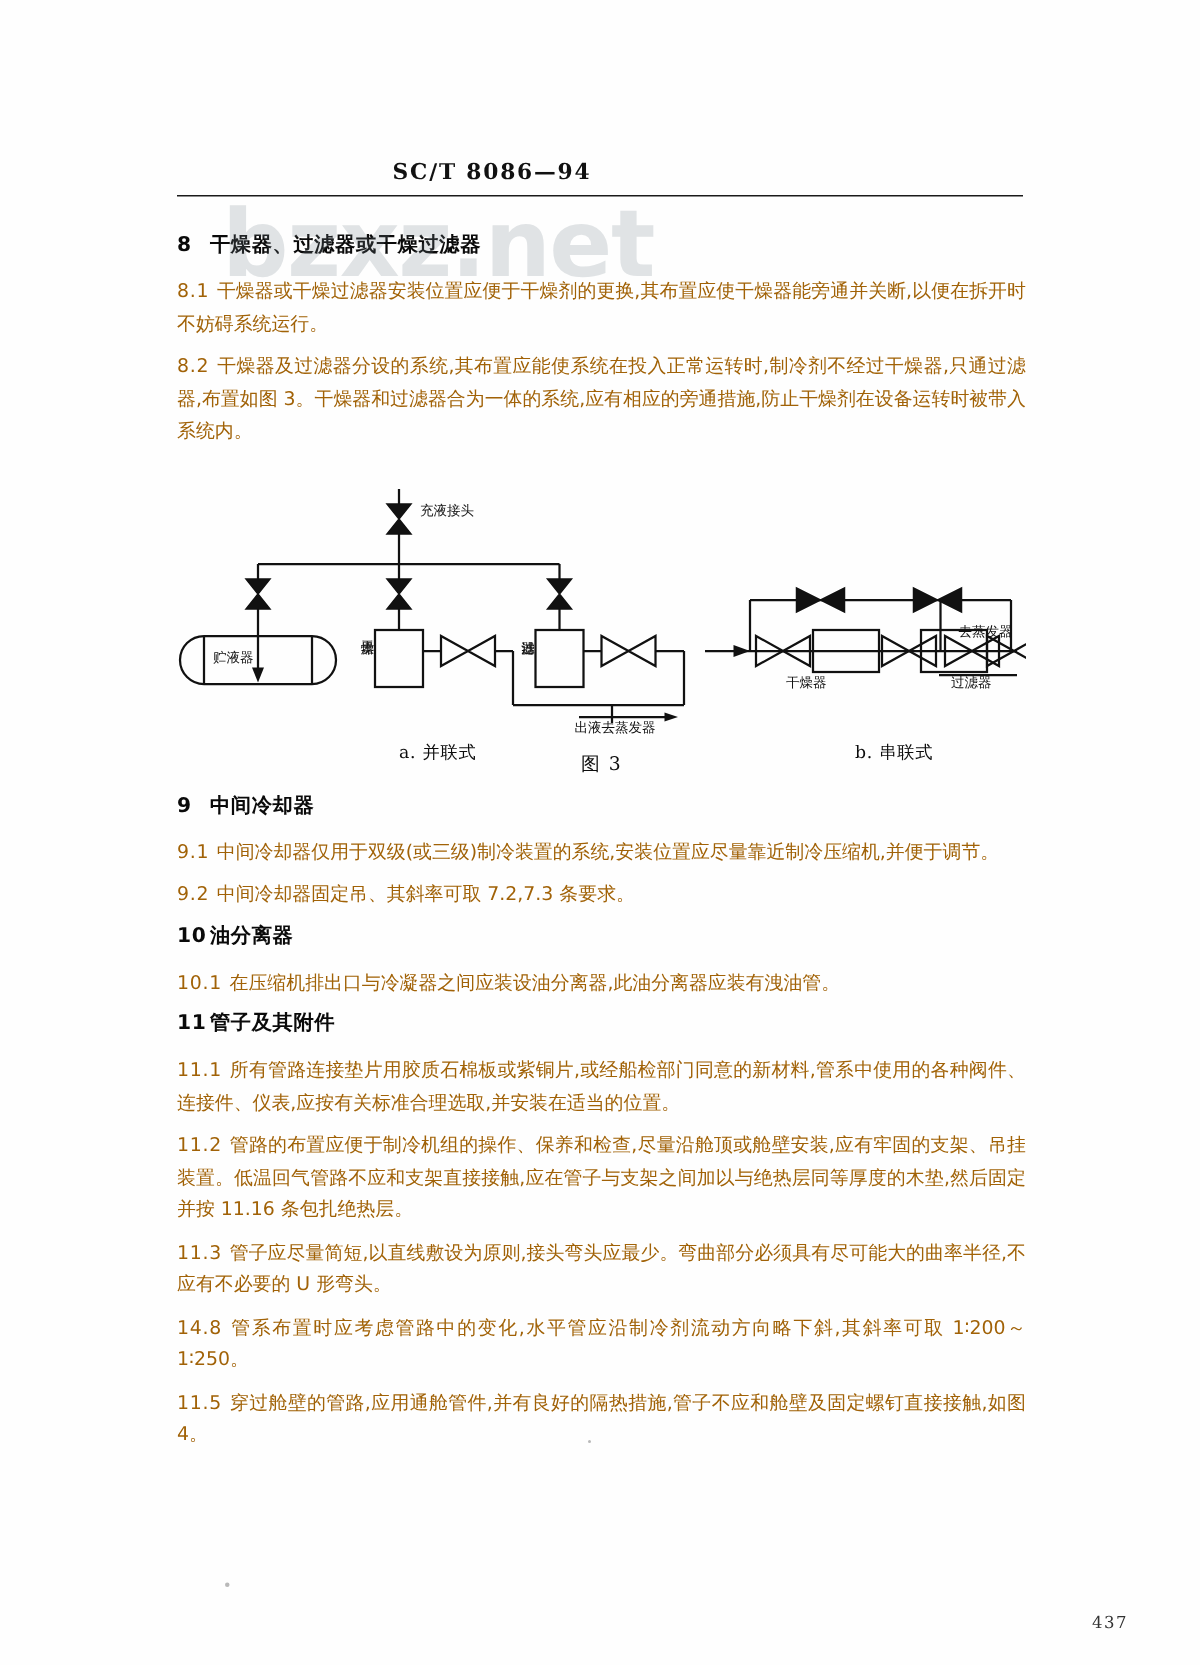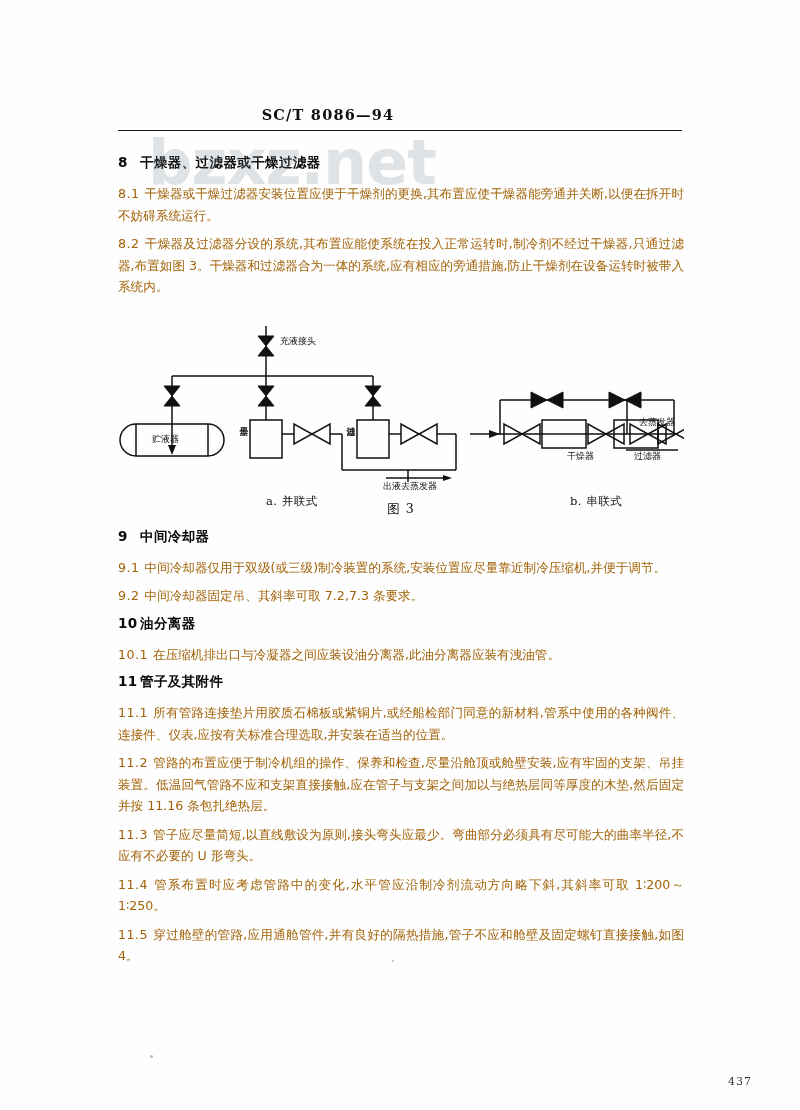--- a/index.html
+++ b/index.html
@@ -239,28 +239,28 @@
           <line x1="556" y1="88" x2="556" y2="122"></line>
           <path d="M497,80 L497,96 L513,88 Z" fill="#111" stroke="#111" stroke-width="1" transform="translate(-6,0)"></path>
           <path d="M529,80 L529,96 L513,88 Z" fill="#111" stroke="#111" stroke-width="1" transform="translate(-6,0)"></path>
 
           <line x1="508" y1="138" x2="560" y2="138"></line>
         </g>
       </svg>
 
       
       <div class="dlabel" style="left:162px; top:25px;">充液接头</div>
-      <div class="dlabel" style="left:34px; top:123px;">贮液器</div>
+      <div class="dlabel" style="left:24px; top:123px;">贮液器</div>
       <div class="dlabel vert" style="left:121px; top:108px;">干燥器</div>
       <div class="dlabel vert" style="left:228px; top:108px;">过滤器</div>
       <div class="dlabel" style="left:265px; top:170px;">出液去蒸发器</div>
       <div class="subcap" style="left:148px; top:182px;">a. 并联式</div>
 
       
-      <div class="dlabel" style="left:449px; top:140px;">干燥器</div>
+      <div class="dlabel" style="left:406px; top:140px;">干燥器</div>
       <div class="dlabel" style="left:516px; top:140px;">过滤器</div>
       <div class="dlabel" style="left:521px; top:106px;">去蒸发器</div>
       <div class="subcap" style="left:452px; top:182px;">b. 串联式</div>
     </div>
 
     <div class="figure-cap">图 3</div>
 
     <div class="sec-head">
       <span class="num">9</span><span>中间冷却器</span>
     </div>
@@ -271,21 +271,21 @@
       <span class="num">10</span><span>油分离器</span>
     </div>
     <p class="para"><span class="pnum">10.1</span><span>在压缩机排出口与冷凝器之间应装设油分离器,此油分离器应装有洩油管。</span></p>
 
     <div class="sec-head">
       <span class="num">11</span><span>管子及其附件</span>
     </div>
     <p class="para"><span class="pnum">11.1</span><span>所有管路连接垫片用胶质石棉板或紫铜片,或经船检部门同意的新材料,管系中使用的各种阀件、连接件、仪表,应按有关标准合理选取,并安装在适当的位置。</span></p>
     <p class="para"><span class="pnum">11.2</span><span>管路的布置应便于制冷机组的操作、保养和检查,尽量沿舱顶或舱壁安装,应有牢固的支架、吊挂装置。低温回气管路不应和支架直接接触,应在管子与支架之间加以与绝热层同等厚度的木垫,然后固定并按 11.16 条包扎绝热层。</span></p>
     <p class="para"><span class="pnum">11.3</span><span>管子应尽量简短,以直线敷设为原则,接头弯头应最少。弯曲部分必须具有尽可能大的曲率半径,不应有不必要的 U 形弯头。</span></p>
-    <p class="para"><span class="pnum">11.4</span><span>管系布置时应考虑管路中的变化,水平管应沿制冷剂流动方向略下斜,其斜率可取 1∶200～1∶250。</span></p>
+    <p class="para"><span class="pnum">14.8</span><span>管系布置时应考虑管路中的变化,水平管应沿制冷剂流动方向略下斜,其斜率可取 1∶200～1∶250。</span></p>
     <p class="para"><span class="pnum">11.5</span><span>穿过舱壁的管路,应用通舱管件,并有良好的隔热措施,管子不应和舱壁及固定螺钉直接接触,如图 4。</span></p>
 
   </div>
 
   <div class="speck" style="left:150px; bottom:52px; width:3px; height:3px;"></div>
   <div class="speck" style="left:392px; bottom:148px; width:2px; height:2px;"></div>
 
   <div class="page-num">437</div>
 
 </div>

